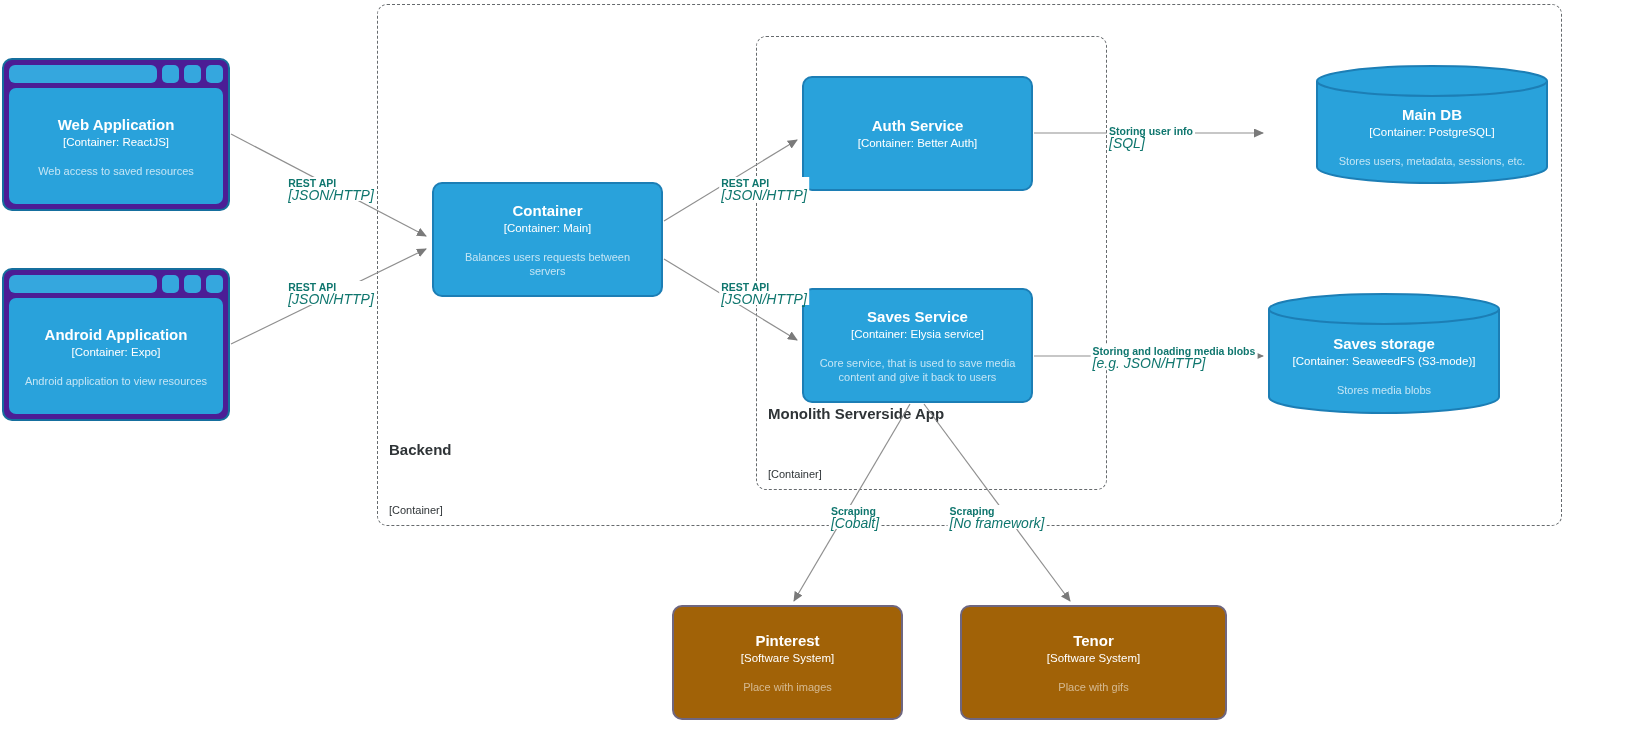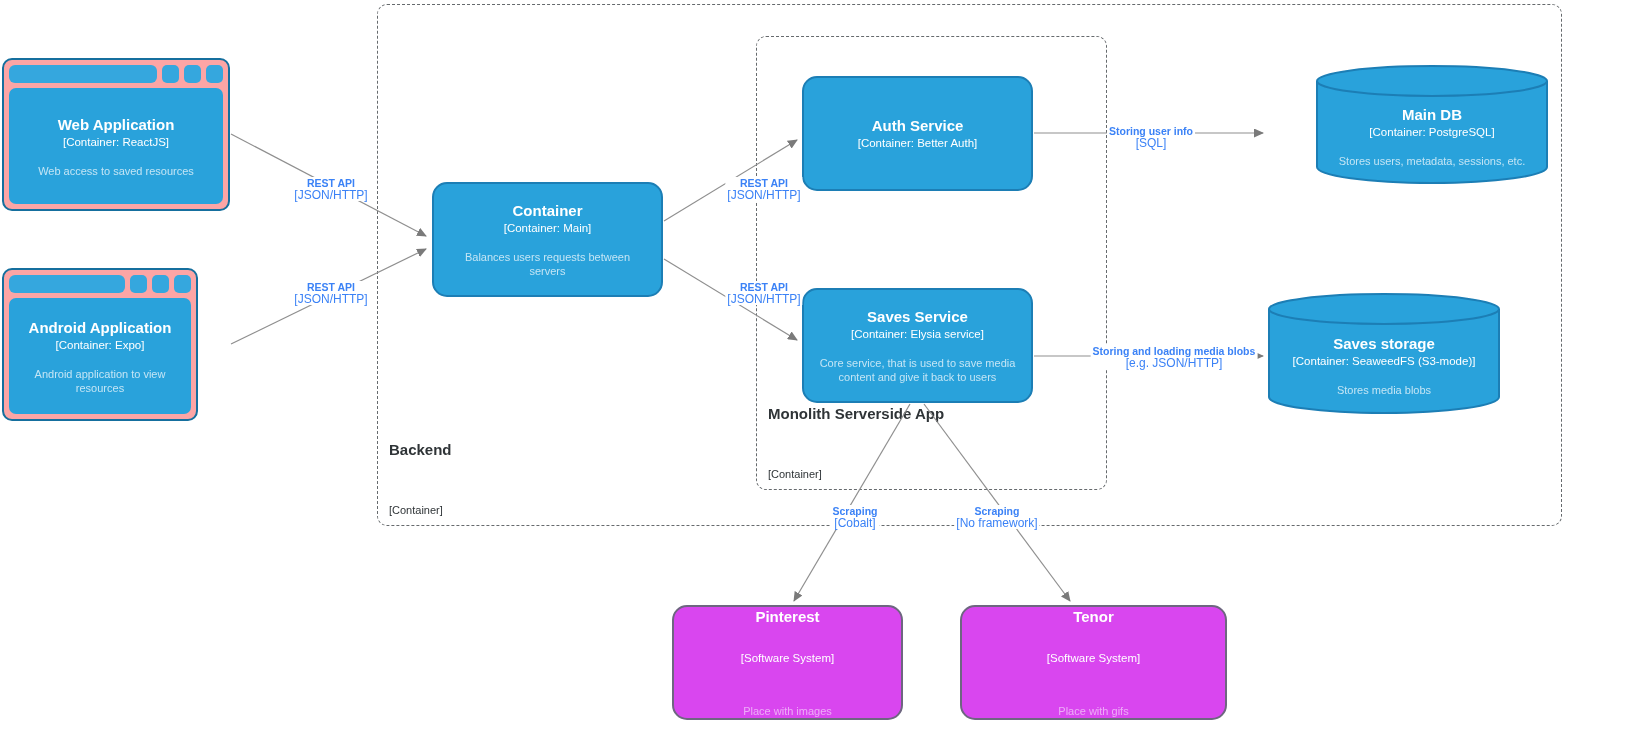--- a/index.html
+++ b/index.html
@@ -14,36 +14,36 @@
   .boundary {
     position:absolute; border:1.5px dashed #666a6d; border-radius:10px;
   }
   .boundary-label { position:absolute; left:11px; bottom:8px; color:#2f3437; }
   .boundary-title { font-size:15px; font-weight:bold; line-height:18px; }
   .boundary-sub { font-size:11px; line-height:14px;margin-top:44px; }
 
   
   .node {
     position:absolute; box-sizing:border-box;
-    background:#29A2DB; border:2px solid #1C7EB5; border-radius:15px;
+    background:#29A2DB; border:2px solid #1C7EB5; border-radius:10px;
     color:#ffffff; text-align:center;
     display:flex; flex-direction:column; justify-content:center; align-items:center;
     padding:8px 12px;
   }
   .node-title { font-size:15px; font-weight:bold; line-height:19px; }
   .node-sub { font-size:11.5px; line-height:15px; margin-top:1px; }
   .node-desc { font-size:11px; line-height:14px; margin-top:14px; color:rgba(255,255,255,0.72); }
 
-  .node.external { background:#d946ef; border-color:#6E6680;gap:24px; }
+  .node.external { background:#a16207; border-color:#6E6680; }
   .node.external .node-desc { color:rgba(255,255,255,0.55); }
 
   
   .browser {
     position:absolute; box-sizing:border-box;
-    background:#fca5a5; border:2px solid #156F9E; border-radius:10px;
+    background:#4c1d95; border:2px solid #156F9E; border-radius:10px;
     padding:5px; display:flex; flex-direction:column;
   }
   .browser-top { height:18px; display:flex; gap:5px; margin-bottom:5px; }
   .browser-address { flex:1; background:#35A7DE; border-radius:6px; }
   .browser-btn { width:17px; background:#35A7DE; border-radius:5px; }
   .browser-body {
     flex:1; background:#29A2DB; border-radius:7px;
     color:#fff; text-align:center;
     display:flex; flex-direction:column; justify-content:center; align-items:center;
     padding:6px 10px;
@@ -55,24 +55,24 @@
   .cyl-text {
     position:absolute; left:0; top:0; width:100%; height:100%;
     box-sizing:border-box; padding:34px 12px 10px 12px;
     color:#fff; text-align:center;
     display:flex; flex-direction:column; justify-content:center; align-items:center;
   }
 
   
   .edge-label {
     position:absolute; transform:translate(-50%,-50%);
-    text-align:center; color:#3b82f6; background:#ffffff; padding:0 2px;
+    text-align:left; color:#0f766e; background:#ffffff; padding:0 2px;
   }
   .edge-label .l1 { font-size:10.5px; font-weight:bold; line-height:12px; }
-  .edge-label .l2 { font-size:12px; line-height:12px; }
+  .edge-label .l2 { font-size:14px; line-height:12px;font-style:italic; }
 </style>
 </head>
 <body>
 
 <div class="canvas">
 
   <div class="boundary" style="left:377px; top:4px; width:1183px; height:520px;">
     <div class="boundary-label">
       <div class="boundary-title">Backend</div>
       <div class="boundary-sub">[Container]</div>
@@ -111,21 +111,21 @@
       <div class="browser-btn"></div>
       <div class="browser-btn"></div>
     </div>
     <div class="browser-body">
       <div class="node-title">Web Application</div>
       <div class="node-sub">[Container: ReactJS]</div>
       <div class="node-desc">Web access to saved resources</div>
     </div>
   </div>
 
-  <div class="browser" style="left:2px; top:268px; width:196px; height:153px;">
+  <div class="browser" style="left:2px; top:268px; width:228px; height:153px;">
     <div class="browser-top">
       <div class="browser-address"></div>
       <div class="browser-btn"></div>
       <div class="browser-btn"></div>
       <div class="browser-btn"></div>
     </div>
     <div class="browser-body">
       <div class="node-title">Android Application</div>
       <div class="node-sub">[Container: Expo]</div>
       <div class="node-desc">Android application to view resources</div>

